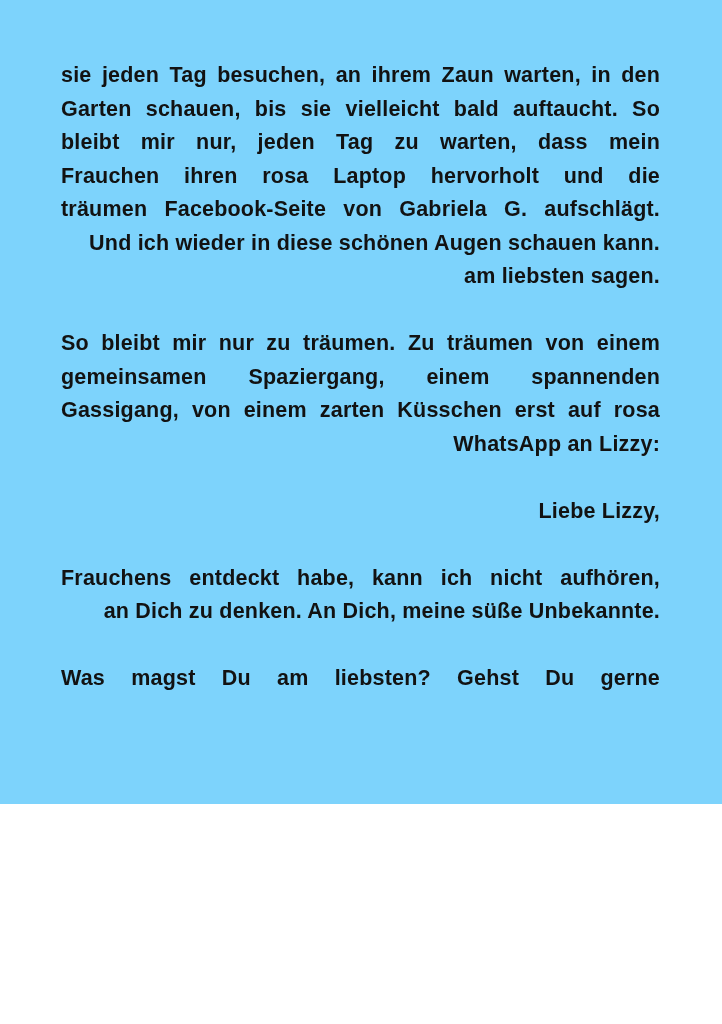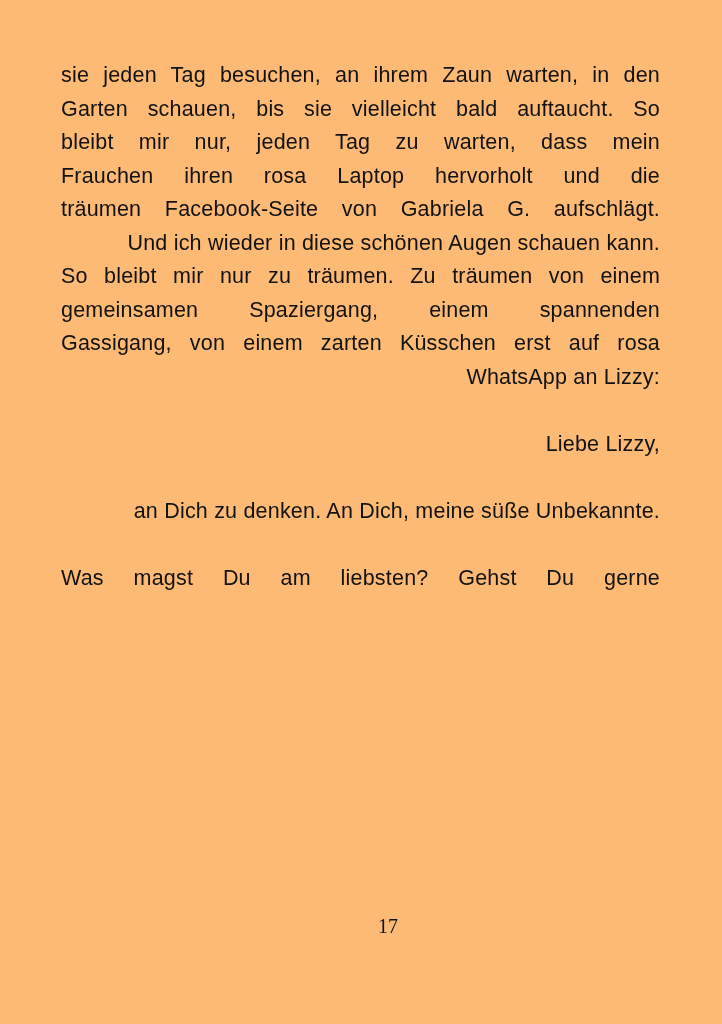--- a/index.html
+++ b/index.html
@@ -3,25 +3,26 @@
 <meta charset="utf-8">
 <style>
   html, body {
     margin: 0;
     padding: 0;
     background: #ffffff;
   }
   .page {
     position: relative;
     width: 722px;
-    height: 1024px;
-    background: #fdba74;
+    height: 804px;
+    background: #7dd3fc;
     overflow: hidden;
     font-family: "Liberation Sans", sans-serif;
     color: #121212;
+    font-weight: bold;
   }
   .text-block {
     position: absolute;
     left: 61px;
     top: 59px;
     width: 599px;
     font-size: 21.5px;
     line-height: 33.5px;
     letter-spacing: 0.2px;
   }
@@ -55,22 +56,24 @@
 <body>
 
 <div class="page">
   <div class="text-block">
       <div class="line stretch">sie jeden Tag besuchen, an ihrem Zaun warten, in den</div>
       <div class="line stretch">Garten schauen, bis sie vielleicht bald auftaucht. So</div>
       <div class="line stretch">bleibt mir nur, jeden Tag zu warten, dass mein</div>
       <div class="line stretch">Frauchen ihren rosa Laptop hervorholt und die</div>
       <div class="line stretch">träumen Facebook-Seite von Gabriela G. aufschlägt.</div>
       <div class="line">Und ich wieder in diese schönen Augen schauen kann.</div>
+      <div class="line gap">am liebsten sagen.</div>
       <div class="line stretch">So bleibt mir nur zu träumen. Zu träumen von einem</div>
       <div class="line stretch">gemeinsamen Spaziergang, einem spannenden</div>
       <div class="line stretch">Gassigang, von einem zarten Küsschen erst auf rosa</div>
       <div class="line gap">WhatsApp an Lizzy:</div>
       <div class="line gap">Liebe Lizzy,</div>
+      <div class="line stretch">Frauchens entdeckt habe, kann ich nicht aufhören,</div>
       <div class="line gap">an Dich zu denken. An Dich, meine süße Unbekannte.</div>
       <div class="line stretch">Was magst Du am liebsten? Gehst Du gerne</div>
     </div>
   <div class="footer">17</div>
 </div>
 
 </body></html>

